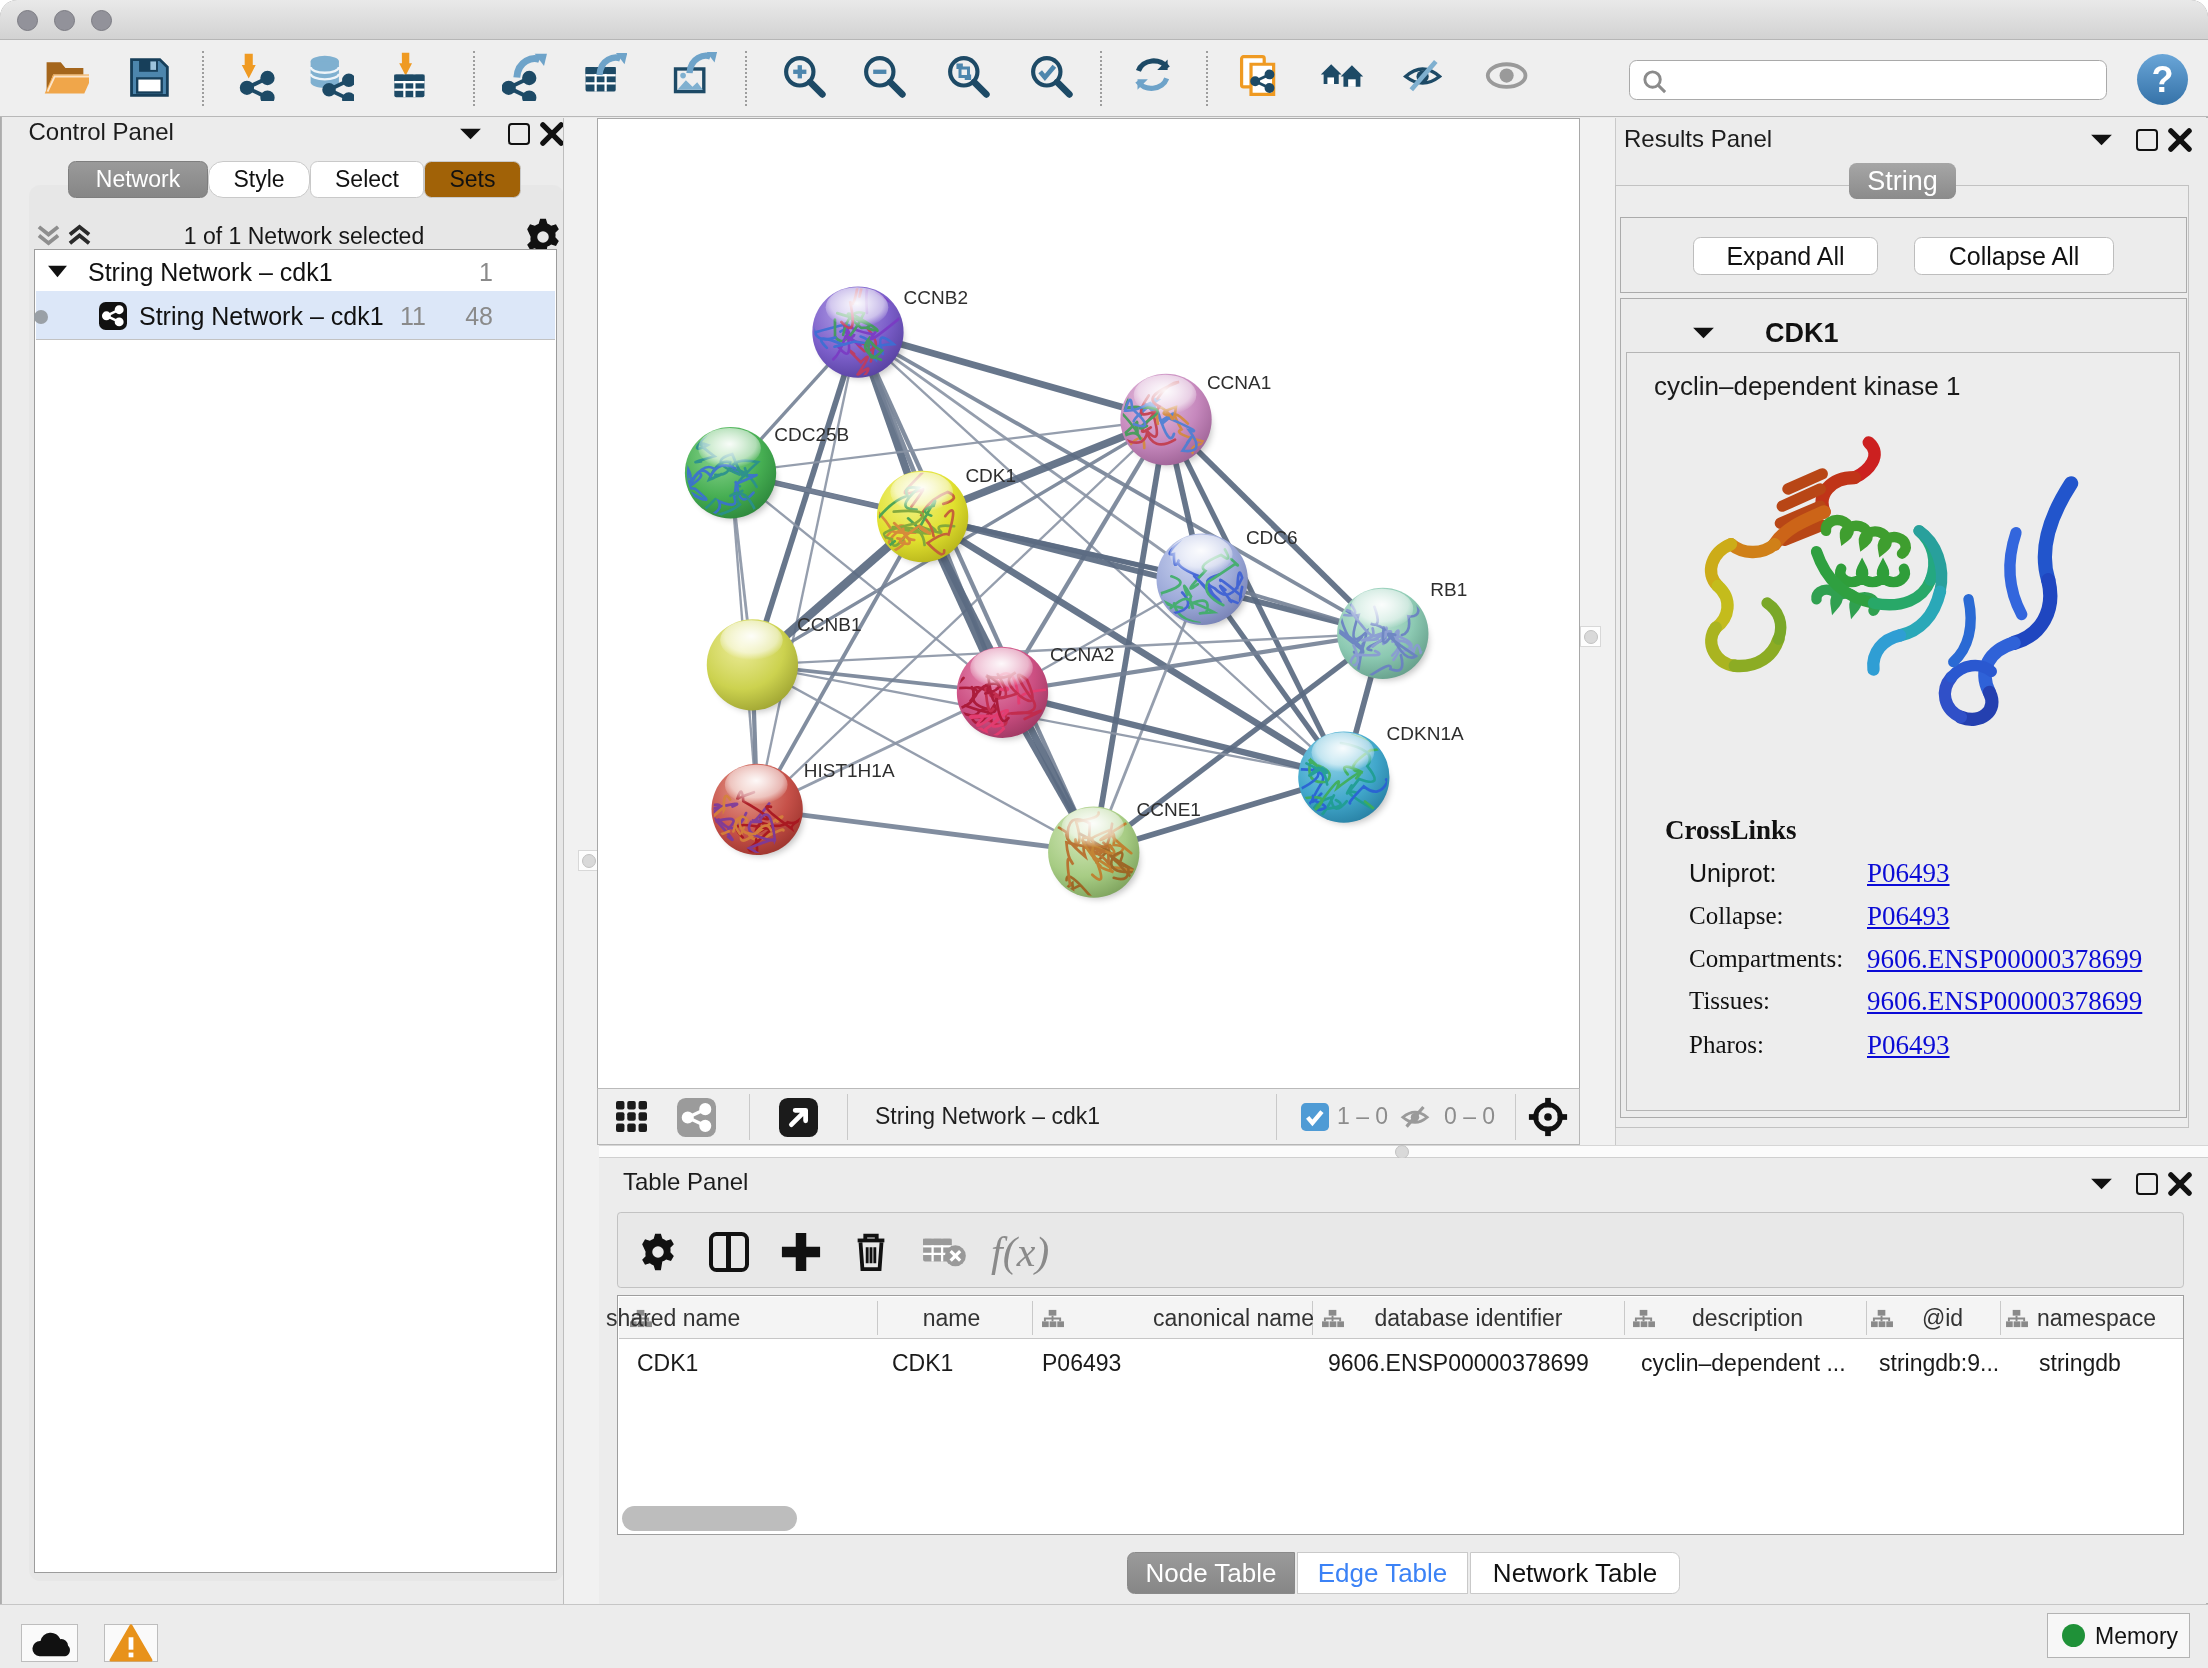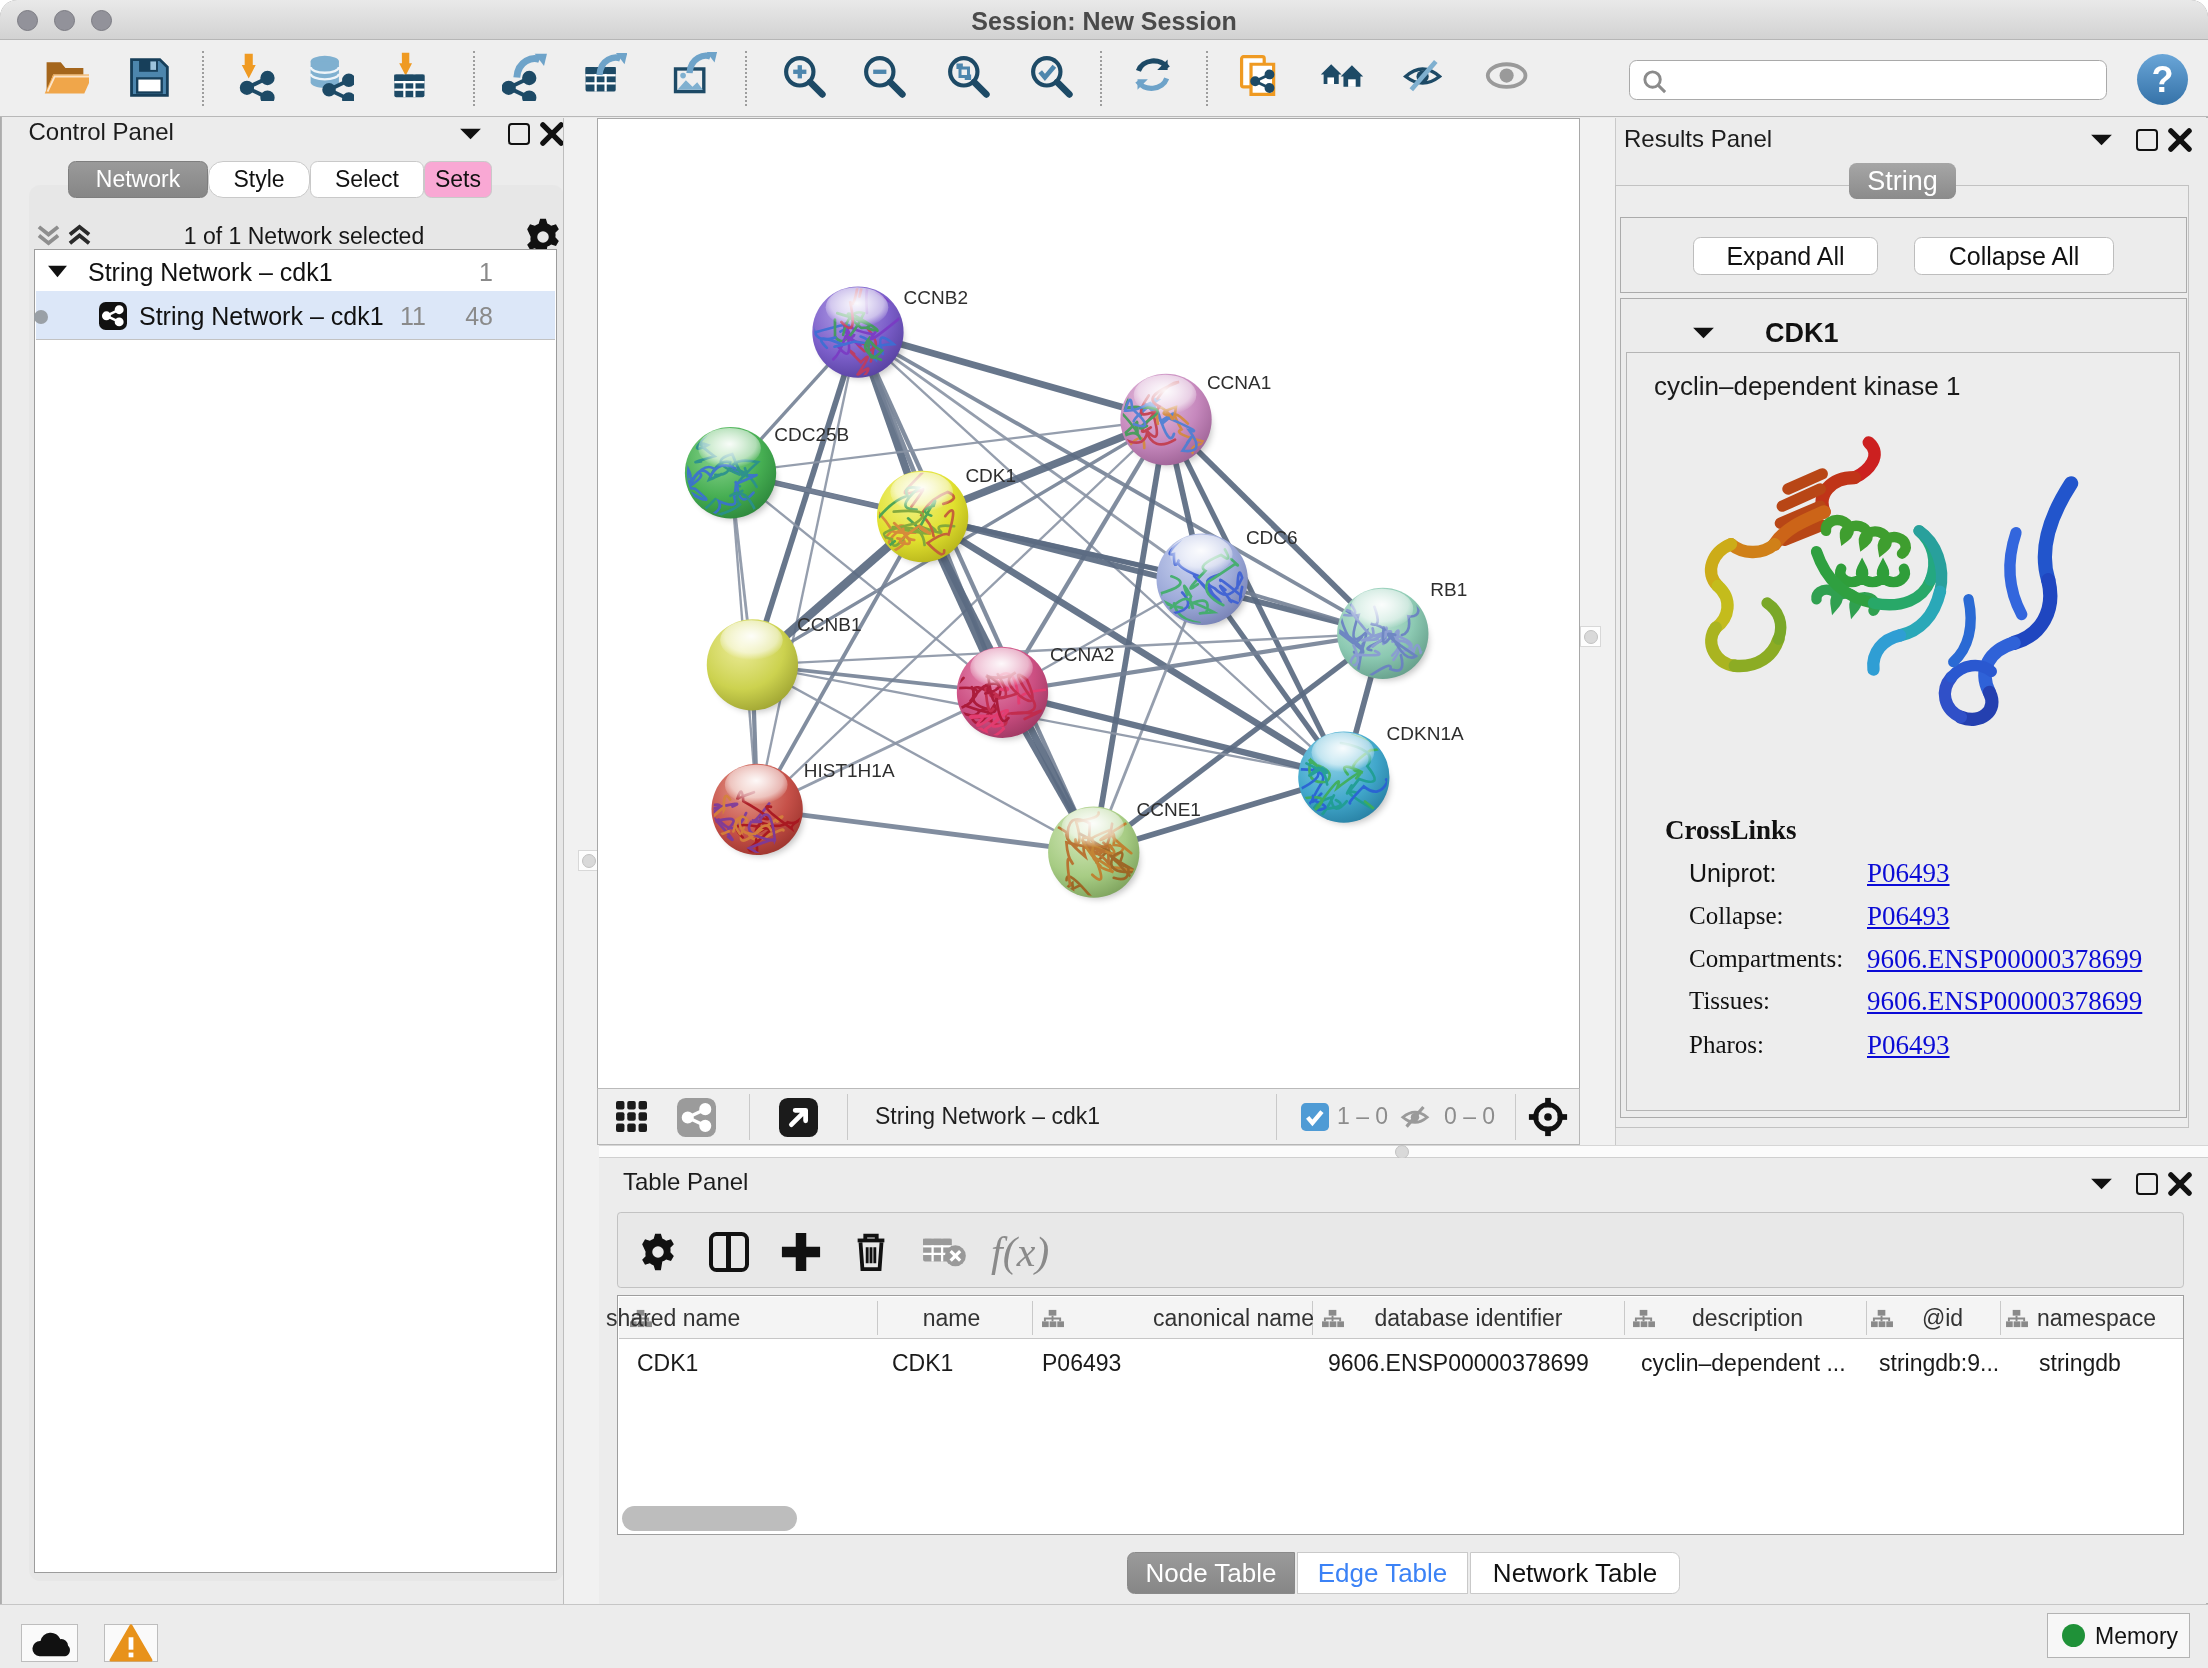--- a/index.html
+++ b/index.html
@@ -5,21 +5,20 @@
 body{font-family:"Liberation Sans",sans-serif;-webkit-font-smoothing:antialiased;}
 #win{position:relative;width:2208px;height:1668px;background:#ececec;overflow:hidden;border-radius:17px 17px 0 0;box-shadow:inset 0 0 0 1.9px rgba(120,120,120,0.55);}
 .abs{position:absolute;}
 .ctr{display:flex;align-items:center;justify-content:center;}
 </style></head><body>
 <div id="win">
 <div class="abs" style="left:0;top:0;width:2208px;height:40px;background:linear-gradient(#e9e9e9,#d2d2d2);border-bottom:1.9px solid #b6b6b6;border-radius:17px 17px 0 0"></div>
 <div class="abs" style="left:17px;top:9.5px;width:21px;height:21px;border-radius:50%;background:#92929a;border:1px solid #7b7b82"></div>
 <div class="abs" style="left:54px;top:9.5px;width:21px;height:21px;border-radius:50%;background:#92929a;border:1px solid #7b7b82"></div>
 <div class="abs" style="left:91px;top:9.5px;width:21px;height:21px;border-radius:50%;background:#92929a;border:1px solid #7b7b82"></div>
-<div class="abs" style="left:0;top:5.7px;width:2208px;height:30px;text-align:center;font-size:25px;font-weight:bold;color:#4a4a4a;line-height:30px">Session: New Session</div>
 <div class="abs" style="left:0;top:40px;width:2208px;height:77px;background:#efefef;border-bottom:1.9px solid #b8b8b8"></div>
 <svg style="position:absolute;left:40px;top:52px" width="49" height="49" viewBox="0 0 52 52">
       <path d="M7 43 V11 h15 l5 6 h19 v7 H14 z" fill="#a5661c"></path>
       <path d="M5 44 L14 24 h42 L47 44 Z" fill="#f0a64a"></path>
       <path d="M8 42 L15.5 26 h38" stroke="#ffffff" stroke-width="2" fill="none" opacity="0.7"></path>
     </svg>
 <svg style="position:absolute;left:124px;top:52px" width="49" height="49" viewBox="0 0 52 52">
       <path d="M8 8 H38 L46 16 V46 H8 Z" fill="#4d86ad" stroke="#173f5a" stroke-width="3"></path>
       <rect x="16" y="8" width="20" height="13" fill="#173f5a"></rect>
       <rect x="28" y="10" width="6" height="9" fill="#9cc3dc"></rect>
@@ -154,21 +153,21 @@
       <path d="M2 4 L13 15 L24 4 Z" fill="#111"></path>
     </svg>
 <div class="abs" style="left:508px;top:123px;width:22px;height:22px;border:2.9px solid #111;border-radius:3.8px"></div>
 <svg style="position:absolute;left:540px;top:122px" width="24" height="24" viewBox="0 0 25 25">
       <path d="M3 3 L22 22 M22 3 L3 22" stroke="#111" stroke-width="5.5" stroke-linecap="round"></path>
     </svg>
 <div class="abs" style="left:28.5px;top:185px;width:535px;height:1396px;background:#e7e7e7;border-radius:11.4px"></div>
 <div class="abs ctr" style="left:68px;top:161px;width:140px;height:37px;background:linear-gradient(#9a9a9a,#868686);color:#fff;border:1.9px solid #7e7e7e;border-radius:7.6px;font-size:23px">Network</div>
 <div class="abs ctr" style="left:208px;top:161px;width:102px;height:37px;background:#fff;color:#111;border:1.9px solid #c9c9c9;border-radius:15px;font-size:23px">Style</div>
 <div class="abs ctr" style="left:310px;top:161px;width:114px;height:37px;background:#fff;color:#111;border:1.9px solid #c9c9c9;border-radius:7.6px;font-size:23px">Select</div>
-<div class="abs ctr" style="left:424px;top:161px;width:68px;height:37px;background:#f9a8d4;color:#111;border:1.9px solid #c9c9c9;border-radius:7.6px;font-size:23px">Sets</div>
+<div class="abs ctr" style="left:424px;top:161px;width:97px;height:37px;background:#a16207;color:#111;border:1.9px solid #c9c9c9;border-radius:7.6px;font-size:23px">Sets</div>
 <svg style="position:absolute;left:36px;top:224px" width="25" height="23" viewBox="0 0 26 24">
       <path d="M3 3 L13 11 L23 3 M3 12 L13 20 L23 12" stroke="#8e8e8e" stroke-width="4" fill="none"></path>
     </svg>
 <svg style="position:absolute;left:67px;top:224px" width="25" height="23" viewBox="0 0 26 24">
       <path d="M3 11 L13 3 L23 11 M3 20 L13 12 L23 20" stroke="#2a2a2a" stroke-width="4" fill="none"></path>
     </svg>
 <div class="abs" style="left:114px;top:221px;width:380px;height:30px;text-align:center;font-size:23px;color:#161616;line-height:30px">1 of 1 Network selected</div>
 <svg style="position:absolute;left:519px;top:213px" width="48" height="48" viewBox="0 0 50 50">
       <path d="M22 6 h6 l1.5 5 a12 12 0 0 1 4 2.3 l5 -1.6 l3 5.2 l-3.6 3.8 a12 12 0 0 1 0 4.6 l3.6 3.8 l-3 5.2 l-5 -1.6 a12 12 0 0 1 -4 2.3 L28 44 h-6 l-1.5 -5 a12 12 0 0 1 -4 -2.3 l-5 1.6 l-3 -5.2 l3.6 -3.8 a12 12 0 0 1 0 -4.6 L8.5 17 l3 -5.2 l5 1.6 a12 12 0 0 1 4 -2.3 z" fill="#111"></path>
       <circle cx="25" cy="25" r="6" fill="#e7e7e7"></circle>

